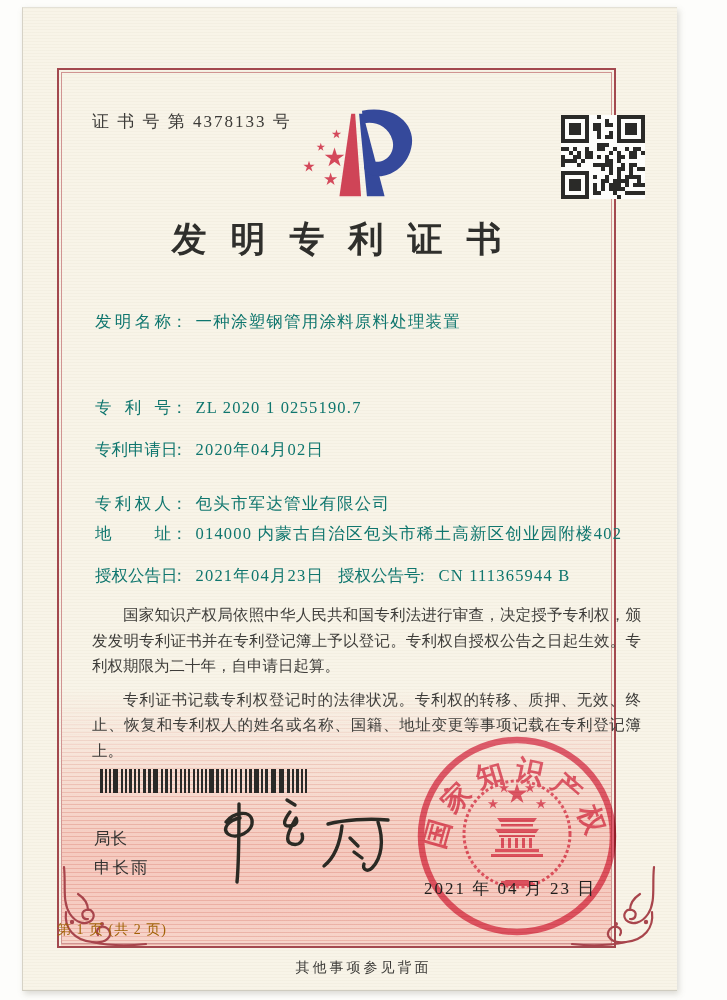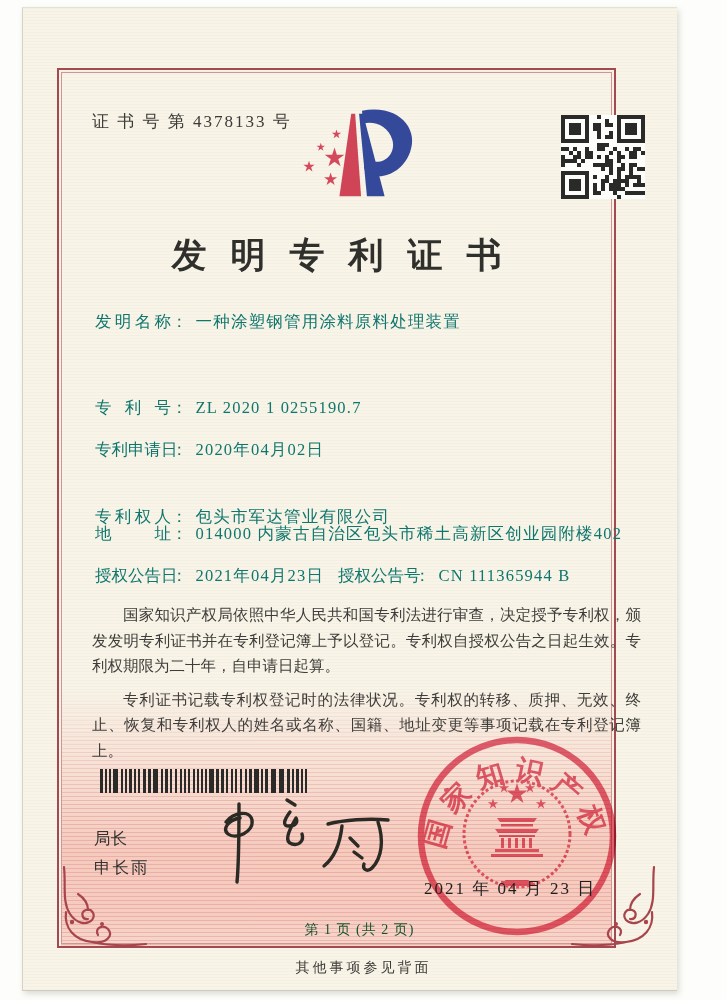--- a/index.html
+++ b/index.html
@@ -18,40 +18,40 @@
     background:repeating-linear-gradient(to bottom, rgba(210,110,96,.30) 0 1px, rgba(0,0,0,0) 1px 4px);
     -webkit-mask-image:linear-gradient(to bottom, transparent 0%, #000 45%);
             mask-image:linear-gradient(to bottom, transparent 0%, #000 45%);}
   .frame{position:absolute;left:57px;top:68px;right:65px;bottom:52px;
     border:2.5px solid #a3494f;}
   .frame-inner{position:absolute;inset:2px;border:1px solid #d09492;}
   .cert-no{position:absolute;left:92px;top:110px;font-size:17px;letter-spacing:2px;
     color:#3b3a37;white-space:nowrap;}
   .logo{position:absolute;left:278px;top:96px;width:170px;height:108px;}
   .qr{position:absolute;left:561px;top:115px;width:84px;height:84px;}
-  .title{position:absolute;left:57px;right:65px;top:216px;margin:16px;text-align:center;
+  .title{position:absolute;left:57px;right:65px;top:216px;margin:0;text-align:center;
     font-size:35px;font-weight:600;letter-spacing:24px;text-indent:24px;color:#2f2f2c;}
   .row{position:absolute;left:95px;font-size:16.5px;color:#0f766e;white-space:nowrap;}
   .lab{display:inline-block;width:76px;text-align:justify;text-align-last:justify;}
   .colon{display:inline-block;margin:0 8px 0 0;}
   .val{letter-spacing:1.2px;}
   .pair2{position:absolute;left:243px;top:0;white-space:nowrap;}
   .paras{position:absolute;left:92px;width:549px;top:594px;font-size:15.5px;
     line-height:25.5px;color:#3e3d3a;}
   .paras p{margin:8px 0 3px 0;text-indent:2em;text-align:justify;}
   .barcode{position:absolute;left:100px;top:769px;width:212px;height:24px;}
   .signer-title{position:absolute;left:94px;top:828px;font-size:16.5px;color:#333230;}
   .signer-name{position:absolute;left:94px;top:857px;font-size:16.5px;color:#333230;letter-spacing:2px;}
   .signature{position:absolute;left:192px;top:792px;width:210px;height:95px;}
   .seal{position:absolute;left:411px;top:730px;width:212px;height:212px;
     opacity:.88;mix-blend-mode:multiply;}
   .seal-date{position:absolute;left:424px;top:877px;font-size:17px;letter-spacing:2px;
     color:#1f1f1d;z-index:7;white-space:nowrap;}
-  .page-info{position:absolute;left:57px;width:605px;top:921px;text-align:center;
-    font-size:14px;color:#14532d;letter-spacing:1px;}
+  .page-info{position:absolute;left:57px;width:605px;top:921px;text-align:left;
+    font-size:14px;color:#a16207;letter-spacing:1px;}
   .back-note{position:absolute;left:0;width:727px;top:959px;text-align:center;
     font-size:14px;color:#3b3a37;letter-spacing:3px;}
   .flourish{position:absolute;width:90px;height:85px;}
   .fl-left{left:58px;top:864px;}
   .fl-right{left:570px;top:864px;transform:scaleX(-1);}
   svg{display:block;}
 </style>
 </head>
 <body>
 
@@ -235,21 +235,21 @@
 
   <div class="row" style="top:311px">
     <span class="lab">发明名称</span><span class="colon">：</span><span class="val">一种涂塑钢管用涂料原料处理装置</span>
   </div>
   <div class="row" style="top:397px">
     <span class="lab">专利号</span><span class="colon">：</span><span class="val">ZL 2020 1 0255190.7</span>
   </div>
   <div class="row" style="top:439px">
     <span class="lab">专利申请日</span><span class="colon">：</span><span class="val">2020年04月02日</span>
   </div>
-  <div class="row" style="top:506px">
+  <div class="row" style="top:493px">
     <span class="lab">专利权人</span><span class="colon">：</span><span class="val">包头市军达管业有限公司</span>
   </div>
   <div class="row" style="top:523px">
     <span class="lab">地址</span><span class="colon">：</span><span class="val">014000 内蒙古自治区包头市稀土高新区创业园附楼402</span>
   </div>
   <div class="row" style="top:565px">
     <span class="lab">授权公告日</span><span class="colon">：</span><span class="val">2021年04月23日</span>
     <span class="pair2"><span class="lab">授权公告号</span><span class="colon">：</span><span class="val">CN 111365944 B</span></span>
   </div>
 

